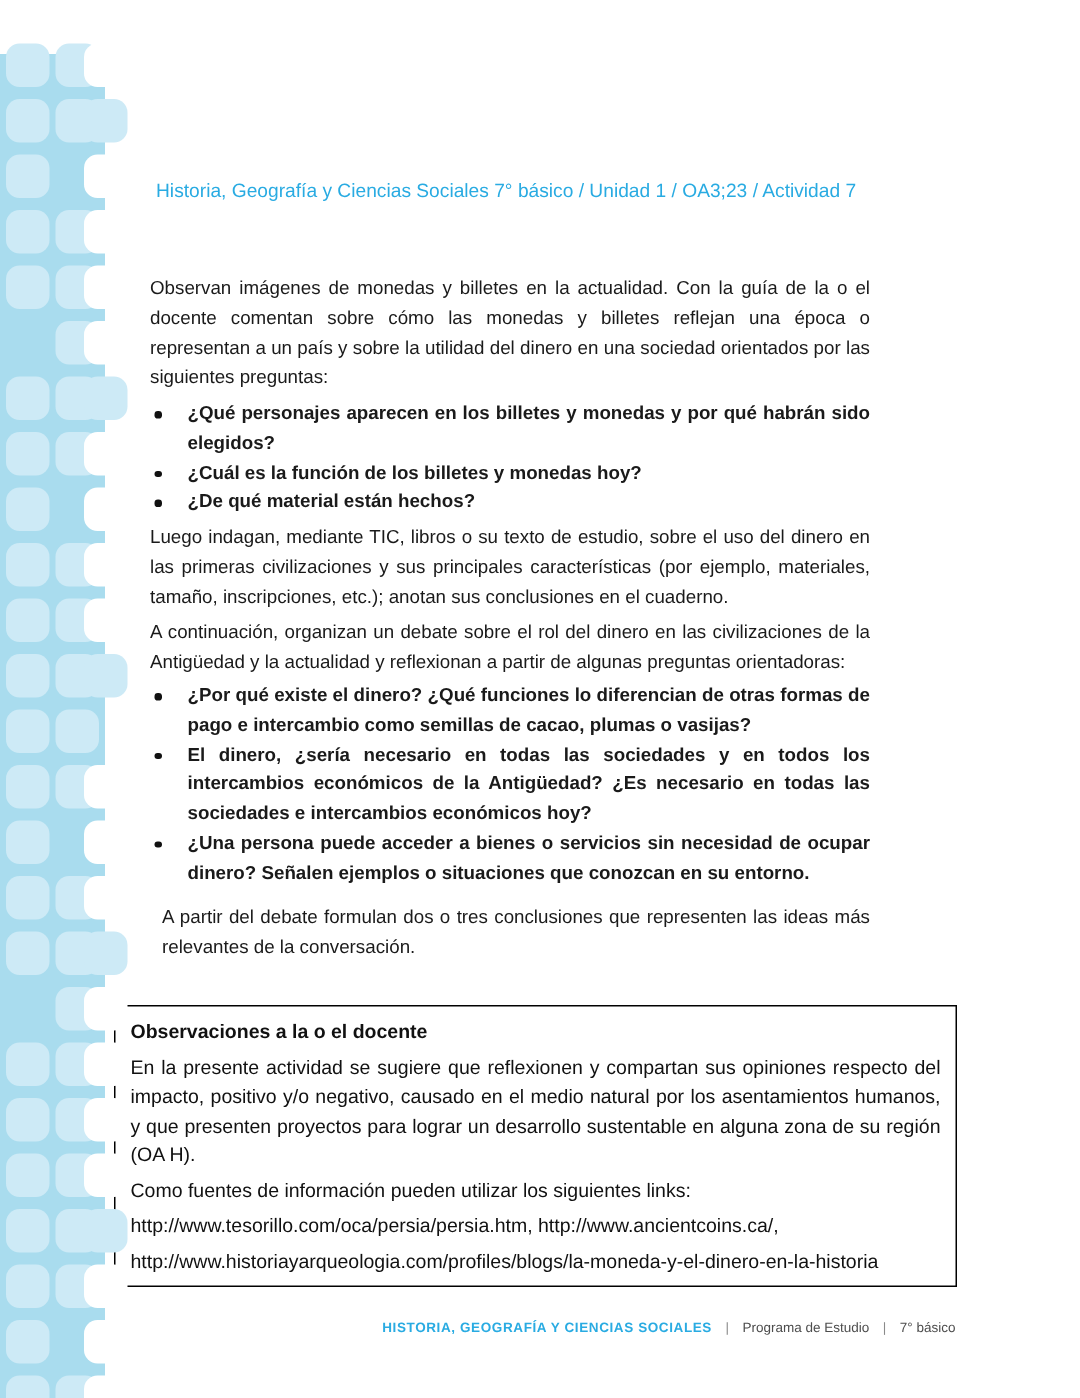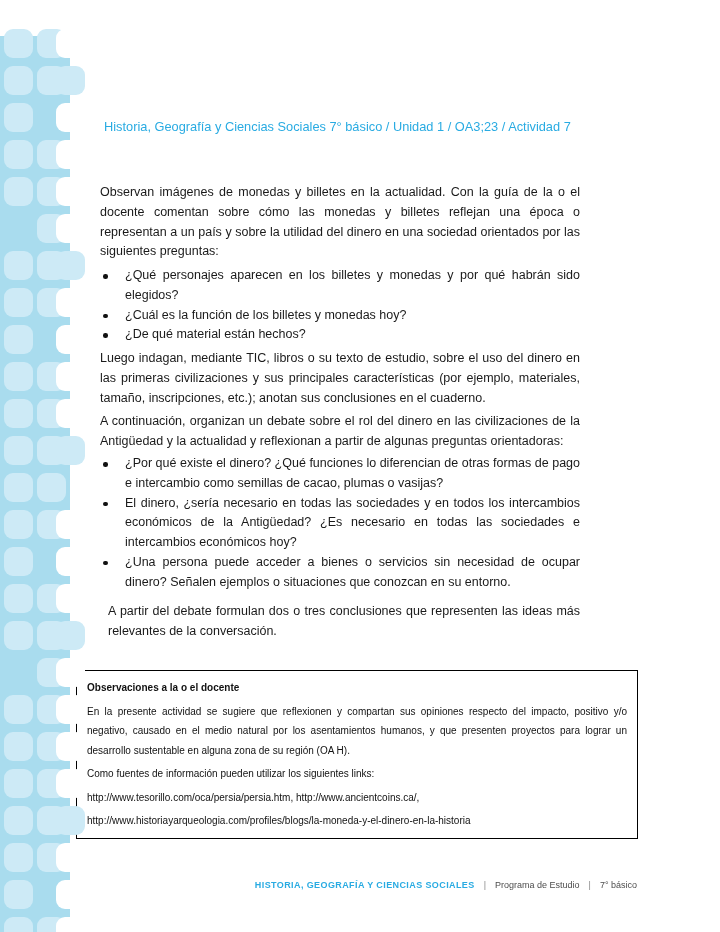--- a/index.html
+++ b/index.html
@@ -34,37 +34,37 @@
     text-align: justify;
   }
   .p1 { top: 147px; }
   .p2 { top: 313px; }
   .p3 { top: 376px; }
   .p4 { top: 566px; width: 472px; padding-left: 8px; }
 
   ul.qlist {
     position: absolute; left: 100px; width: 480px;
     margin: 0; padding: 0; list-style: none;
-    font-size: 12.5px; line-height: 19.8px;
+    font-size: 12.5px; line-height: 19.8px; font-weight: bold;
   }
   .list1 { top: 230px; }
   .list2 { top: 418px; }
   ul.qlist li { position: relative; padding-left: 25px; text-align: justify; margin: 0; }
   ul.qlist .dot {
     position: absolute; left: 3px; top: 8px;
     width: 4.5px; height: 4.5px; border-radius: 50%;
     background: #111;
   }
 
   
   .obs-box {
     position: absolute; left: 76px; top: 634px; width: 540px;
     border: 1.6px solid #000;
     padding: 5px 10px 6px 10px;
-    font-size: 10px; line-height: 19.5px;
+    font-size: 13px; line-height: 19.5px;
     color: #111;
   }
   .obs-box .obs-title { font-weight: 700; margin: 2px 0 4px 0; }
   .obs-box p { margin: 4px 0; }
   .obs-box .obs-note { text-align: justify; }
   .obs-box .link-line { margin: 4px 0 1px 0; }
 
   
   .footer {
     position: absolute; left: 112px; top: 844px; width: 525px;

